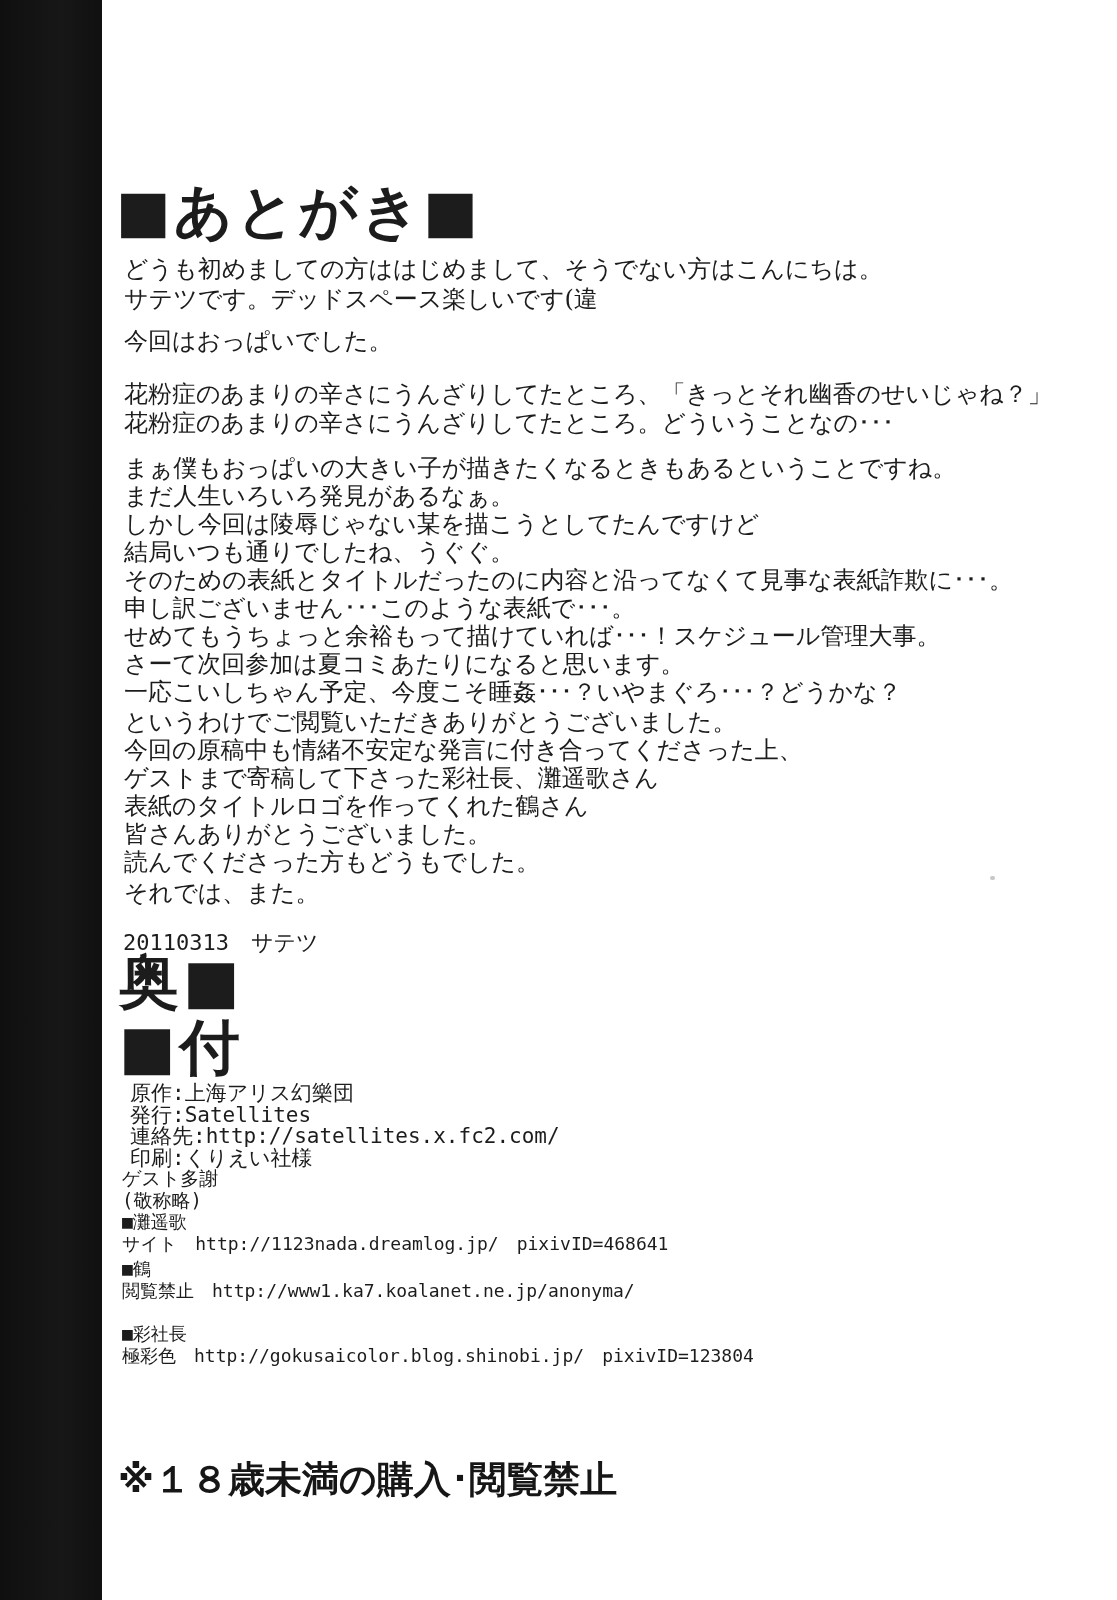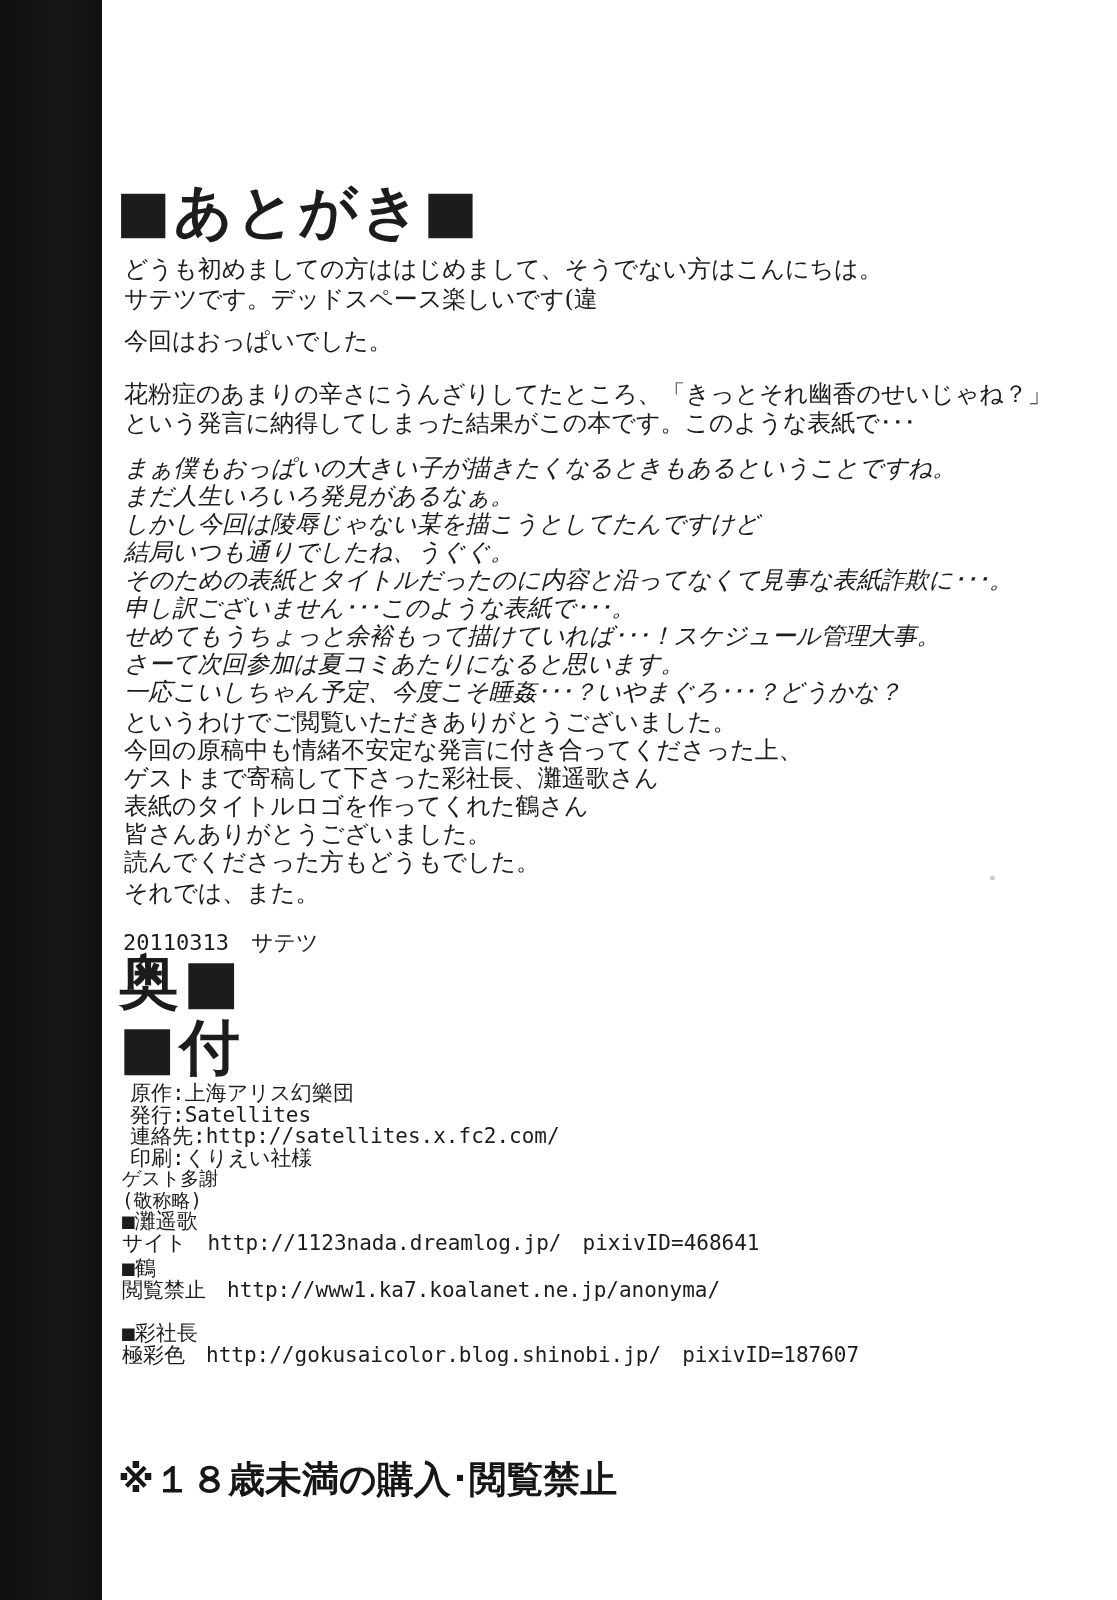--- a/index.html
+++ b/index.html
@@ -22,34 +22,34 @@
   .title{
     left:116px;top:180px;
     font-size:58px;line-height:62px;
     font-weight:700;letter-spacing:3px;
     white-space:nowrap;
   }
   .body{left:124px;font-size:24px;line-height:30px;}
   #p1{top:254px;}
   #p2{top:326px;}
   #p3{top:380px;line-height:29px;}
-  #p4{top:454px;line-height:28px;font-style:italic;}
+  #p4{top:454px;line-height:28px;}
   #p5{top:708px;line-height:28px;}
   #closing{top:878px;}
   .mono{font-family:"DejaVu Sans Mono",monospace;}
   #date-sig{left:123px;top:930px;font-size:22px;line-height:26px;}
   #okuzuke{
     left:119px;top:948px;
     font-family:"DejaVu Sans",sans-serif;
     font-size:60px;line-height:66px;font-weight:700;
     letter-spacing:4px;
   }
   #publication{left:130px;top:1083px;font-size:21px;line-height:21.5px;}
   #guest-thanks{left:122px;top:1168px;font-size:19px;line-height:21.5px;}
-  .guest{position:absolute;left:122px;font-size:21px;line-height:21.5px;}
+  .guest{position:absolute;left:122px;font-size:18px;line-height:21.5px;}
   #guest-0{top:1211px;}
   #guest-1{top:1258px;}
   #guest-2{top:1323px;}
   .guest p{margin:0;white-space:pre;}
   #warning{
     left:118px;top:1414px;
     font-family:"DejaVu Sans",sans-serif;
     font-weight:700;font-size:37px;line-height:44px;
     color:#161616;
   }
@@ -68,21 +68,21 @@
   <div class="gutter"></div>
 
   <h1 class="abs title">■あとがき■</h1>
 
   <p id="p1" class="abs body">どうも初めましての方ははじめまして、そうでない方はこんにちは。
 サテツです。デッドスペース楽しいです(違</p>
 
   <p id="p2" class="abs body">今回はおっぱいでした。</p>
 
   <p id="p3" class="abs body">花粉症のあまりの辛さにうんざりしてたところ、「きっとそれ幽香のせいじゃね？」
-という発言に納得してしまった結果がこの本です。このような表紙で･･･</p>
+花粉症のあまりの辛さにうんざりしてたところ。どういうことなの･･･</p>
 
   <p id="p4" class="abs body">まぁ僕もおっぱいの大きい子が描きたくなるときもあるということですね。
 まだ人生いろいろ発見があるなぁ。
 しかし今回は陵辱じゃない某を描こうとしてたんですけど
 結局いつも通りでしたね、うぐぐ。
 そのための表紙とタイトルだったのに内容と沿ってなくて見事な表紙詐欺に･･･。
 申し訳ございません･･･このような表紙で･･･。
 せめてもうちょっと余裕もって描けていれば･･･！スケジュール管理大事。
 さーて次回参加は夏コミあたりになると思います。
 一応こいしちゃん予定、今度こそ睡姦･･･？いやまぐろ･･･？どうかな？</p>
@@ -114,21 +114,21 @@
     <p>サイト　http://1123nada.dreamlog.jp/　pixivID=468641</p>
   </div>
 
   <div id="guest-1" class="guest mono">
     <p>■鶴</p>
     <p>閲覧禁止　http://www1.ka7.koalanet.ne.jp/anonyma/</p>
   </div>
 
   <div id="guest-2" class="guest mono">
     <p>■彩社長</p>
-    <p>極彩色　http://gokusaicolor.blog.shinobi.jp/　pixivID=187607</p>
+    <p>極彩色　http://gokusaicolor.blog.shinobi.jp/　pixivID=123804</p>
   </div>
 
   <div id="warning" class="abs">
     <p class="w-line">※１８歳未満の購入･閲覧禁止</p>
   </div>
 
   <div class="dust"></div>
 
 </div>
 

